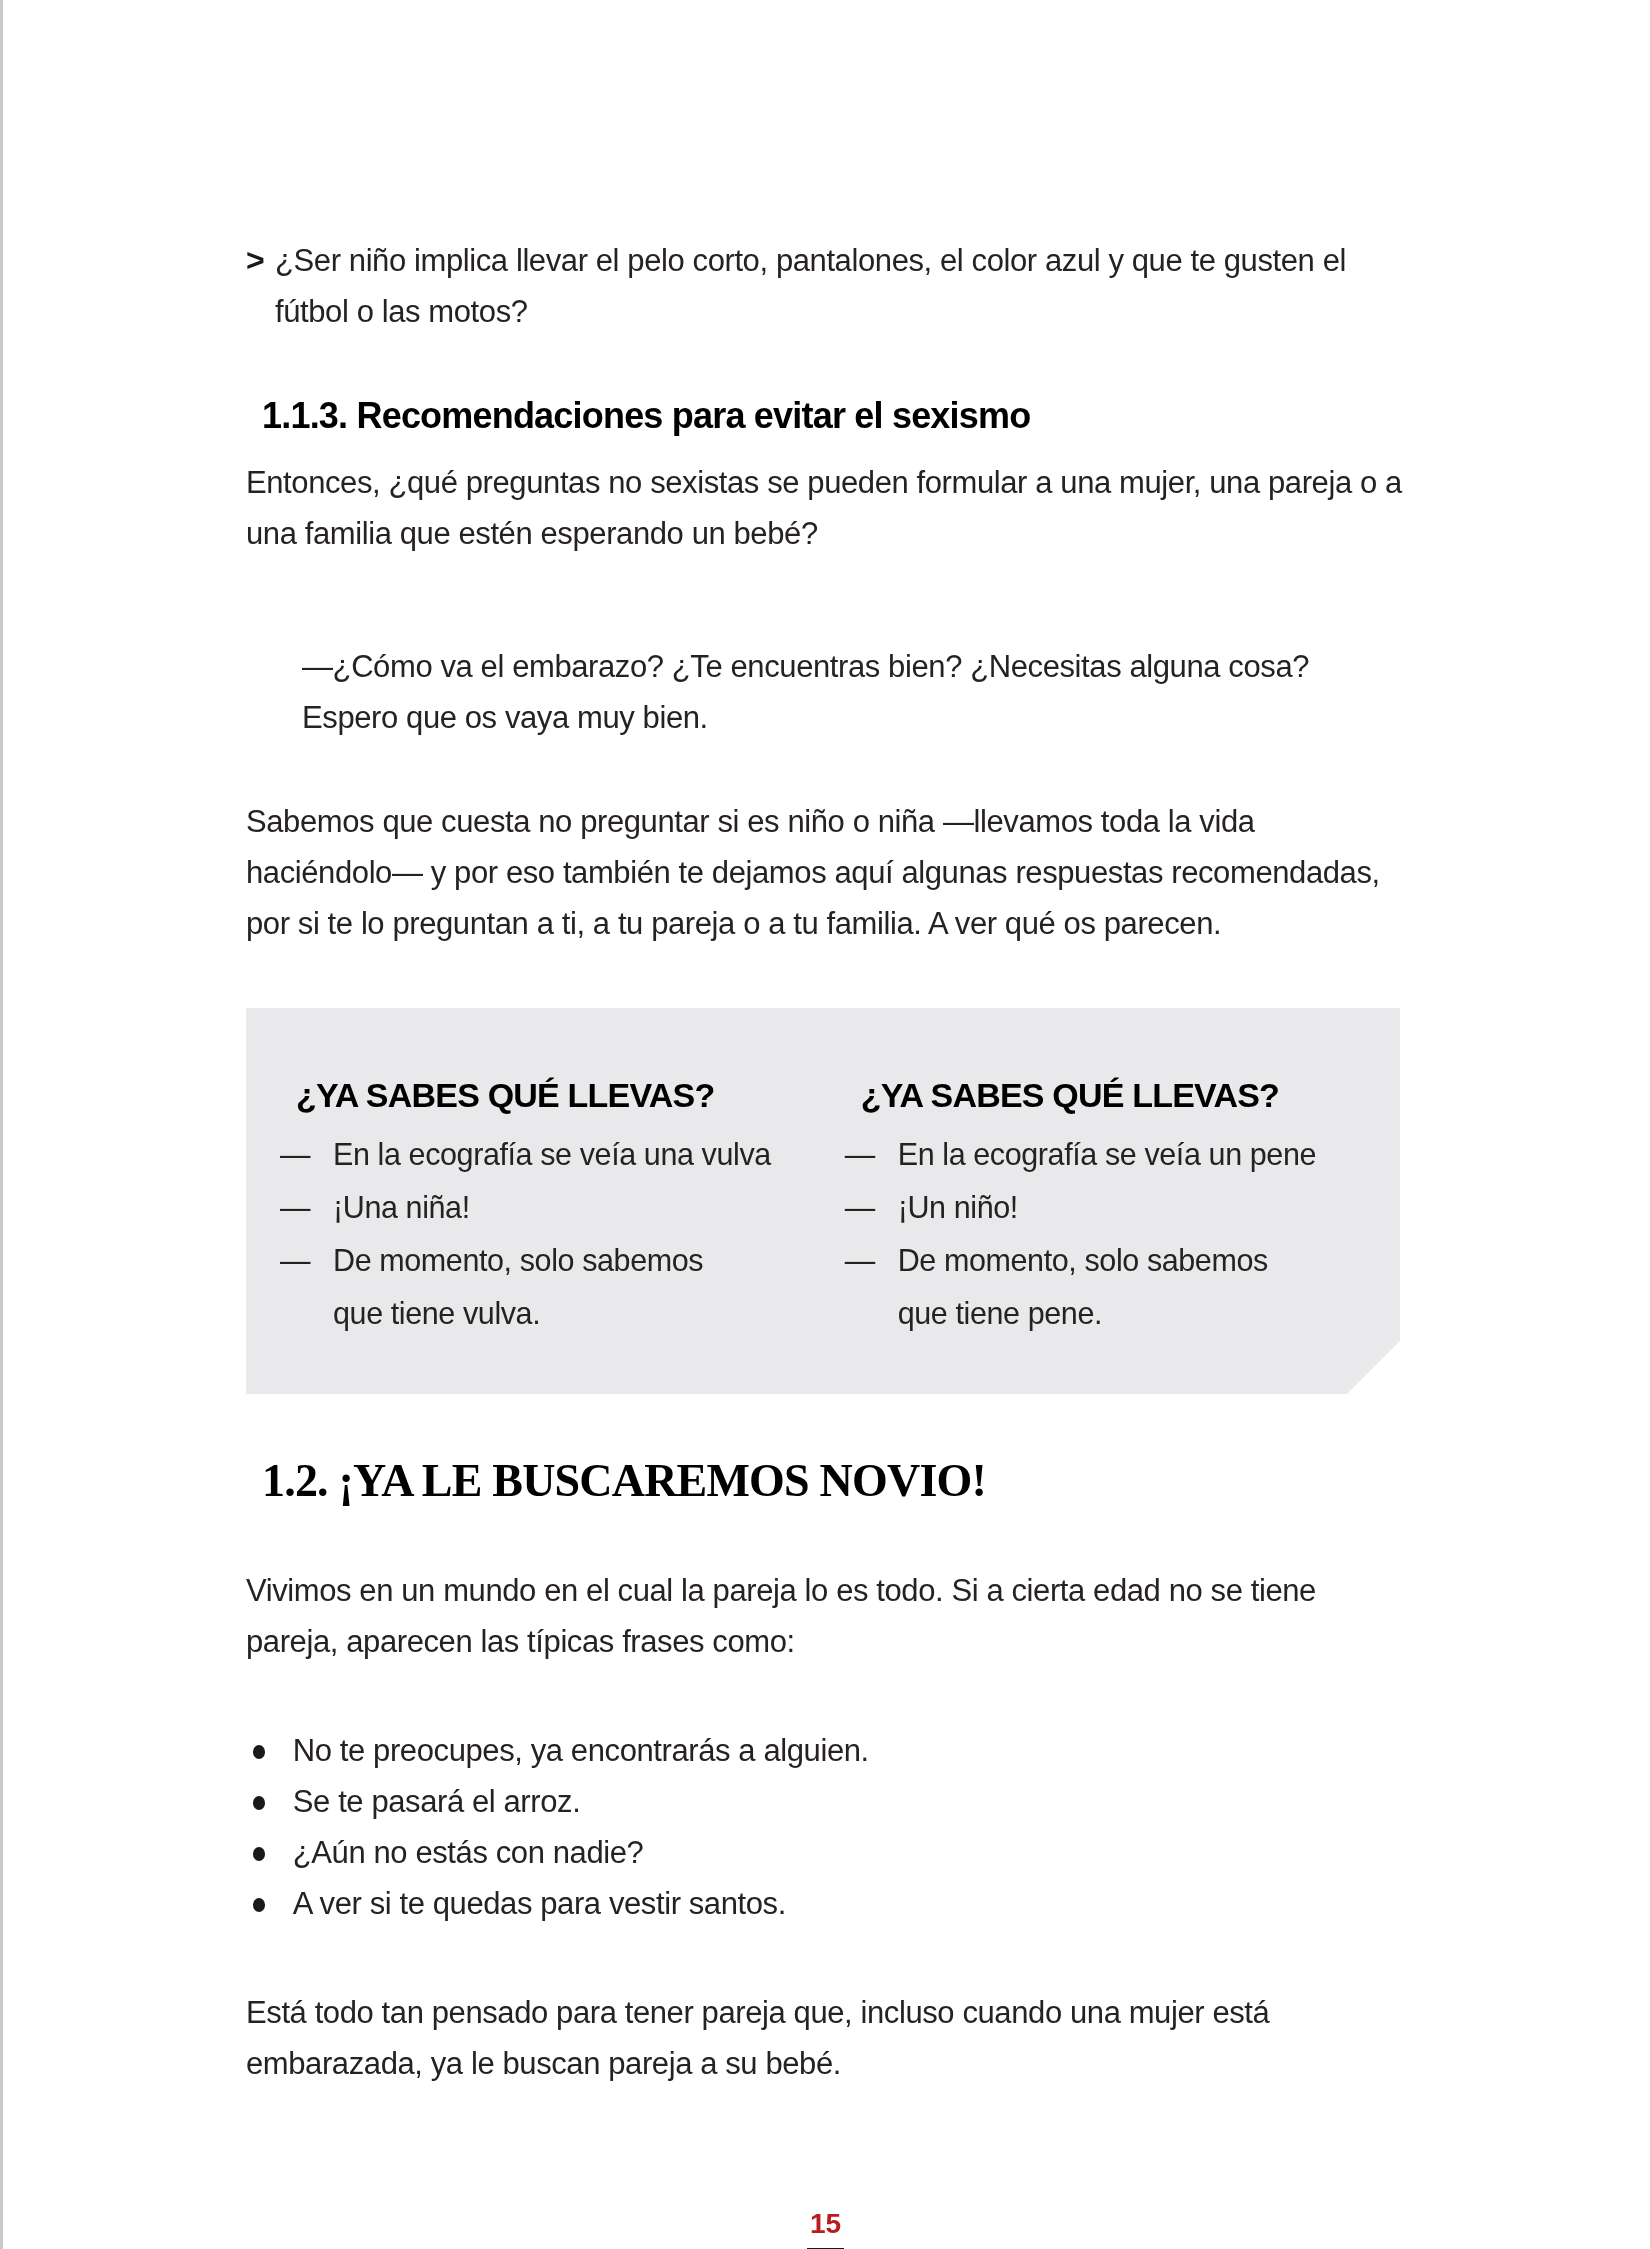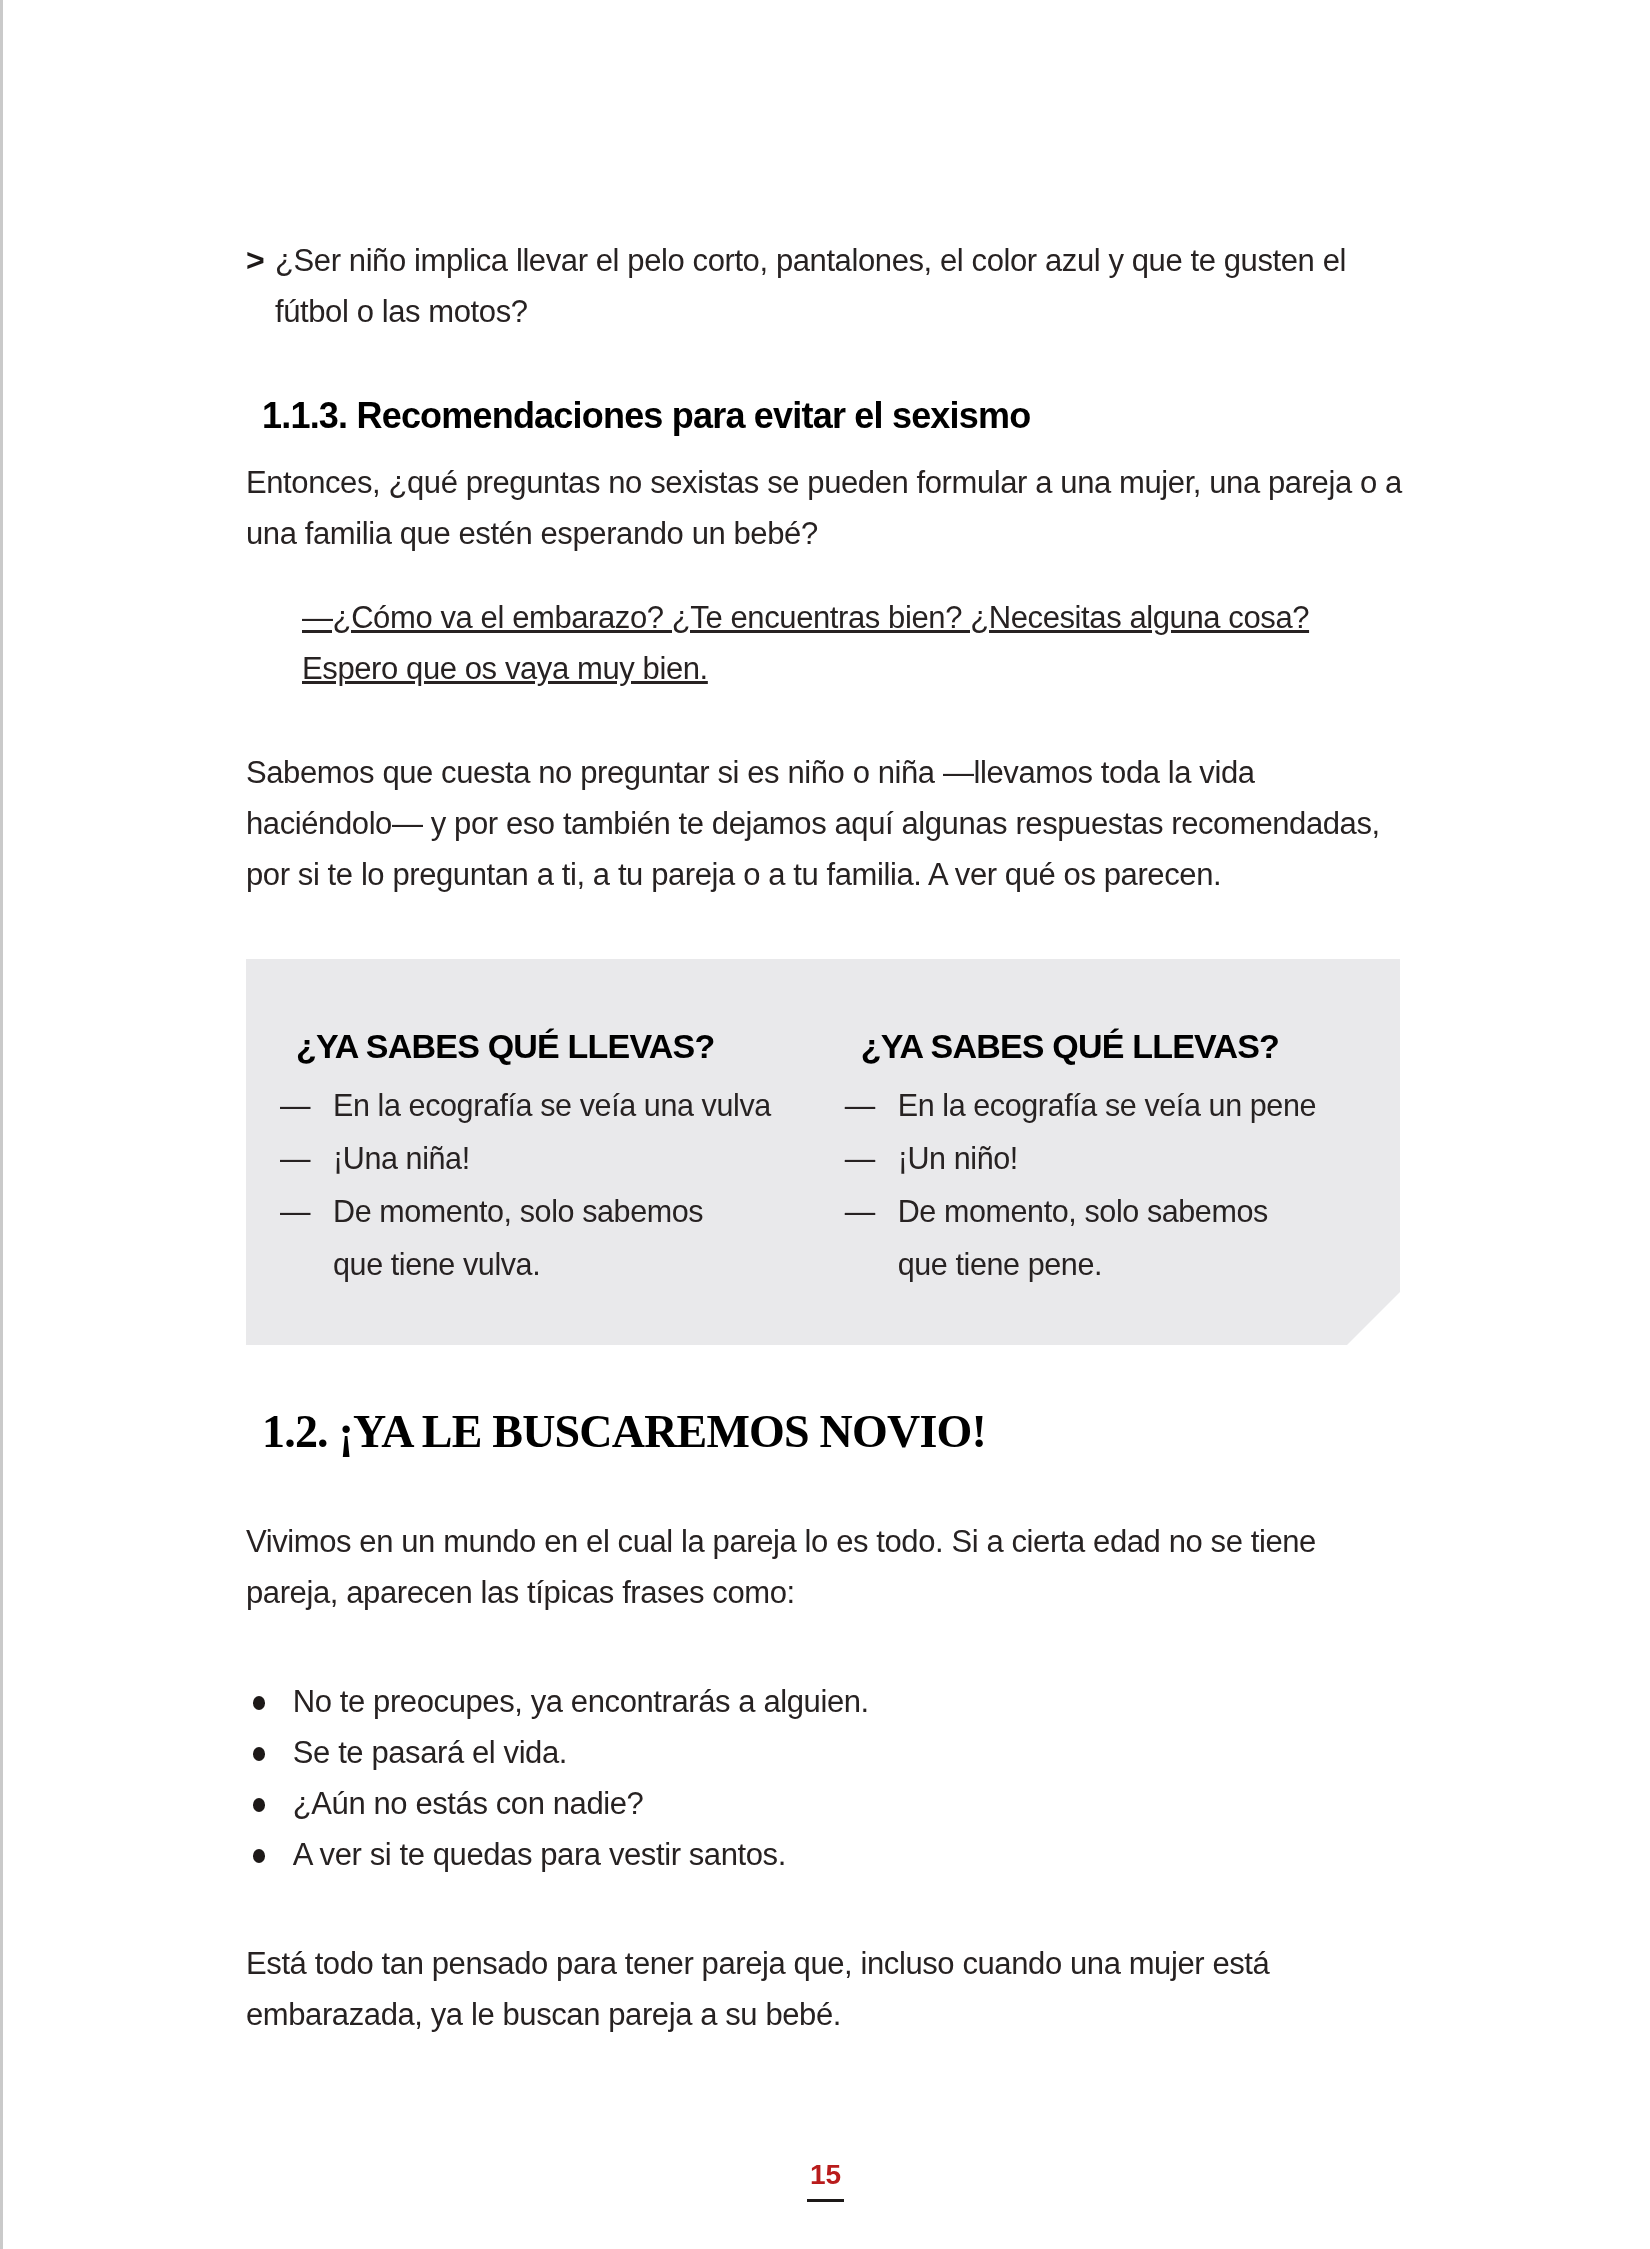--- a/index.html
+++ b/index.html
@@ -45,23 +45,22 @@
   h2, h3 { margin: 16px; color: #000000; font-weight: bold; }
   .h-sub {
     font-size: 36px;
     line-height: 51px;
     letter-spacing: -0.8px;
     margin-top: 53px;
   }
   .p-after-heading { margin-top: 3.4px; }
 
   .dialogue {
-    margin-top: 33px;
+    margin-top: 82px;
     padding-left: 56px;
-    text-decoration: underline;
   }
   .p-std { margin-top: 53px; }
 
   
   .answers-box {
     margin-top: 59px;
     width: 1154px;
     box-sizing: border-box;
     background: #e9e9eb;
     padding: 51px 34px 54px 34px;
@@ -196,21 +195,21 @@
 
   <p class="body-text p-after-big">Vivimos en un mundo en el cual la pareja lo es todo. Si a cierta edad no se tiene pareja, aparecen las típicas frases como:</p>
 
   <ul class="bullet-list">
     <li>
       <span class="dot"></span>
       <span>No te preocupes, ya encontrarás a alguien.</span>
     </li>
     <li>
       <span class="dot"></span>
-      <span>Se te pasará el vida.</span>
+      <span>Se te pasará el arroz.</span>
     </li>
     <li>
       <span class="dot"></span>
       <span>¿Aún no estás con nadie?</span>
     </li>
     <li>
       <span class="dot"></span>
       <span>A ver si te quedas para vestir santos.</span>
     </li>
   </ul>

